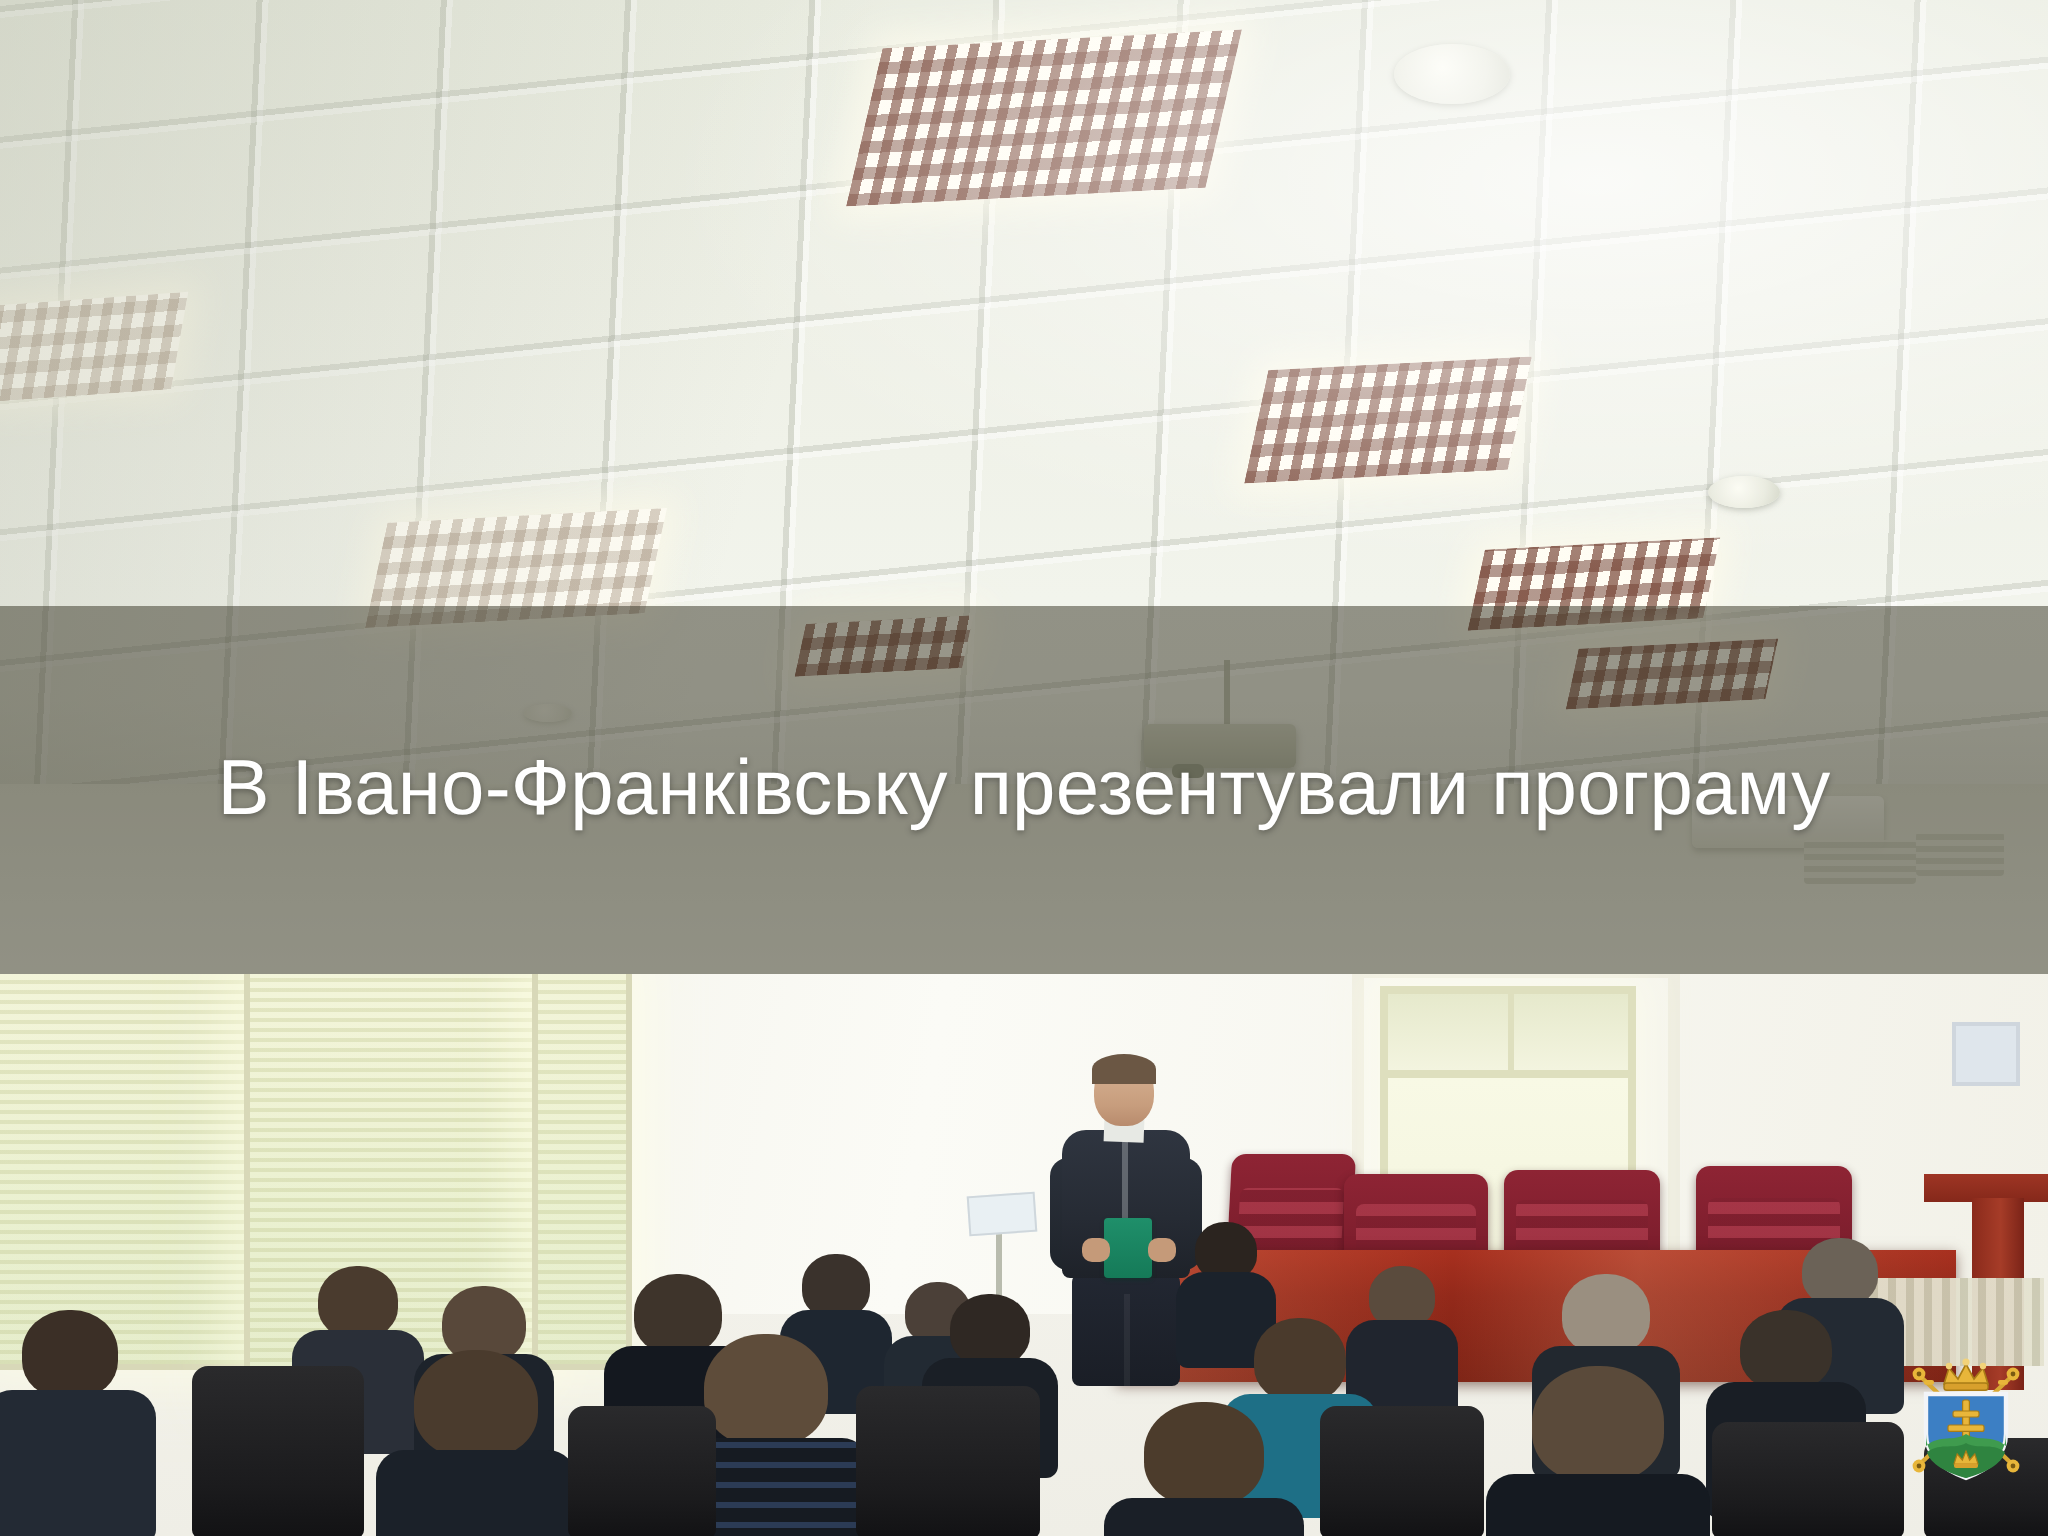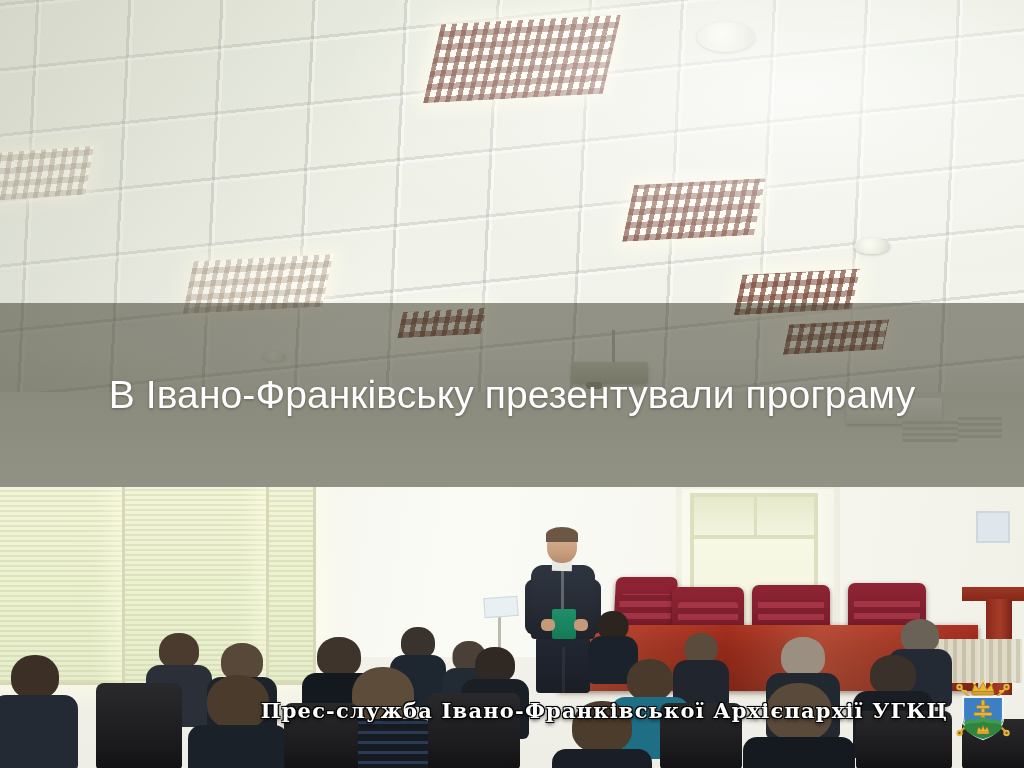--- a/index.html
+++ b/index.html
@@ -450,21 +450,20 @@
     </div>
   </div>
 
   <div class="overlay"></div>
 
   <div class="title">
     <span class="ln">В Івано-Франківську презентували програму</span>
   </div>
 
   <div class="watermark">
-    <span class="wm-text">Прес-служба Івано-Франківської Архієпархії УГКЦ</span>
 
     <span class="emblem">
       <svg viewBox="0 0 66 68" width="66" height="68" aria-hidden="true">
 
         <g stroke="#d8a833" stroke-width="2.2" fill="none" stroke-linecap="round">
           <line x1="10" y1="12" x2="56" y2="56"></line>
           <line x1="56" y1="12" x2="10" y2="56"></line>
         </g>
         <g fill="#e8b63a">
           <circle cx="9.5" cy="11" r="3.2"></circle>

